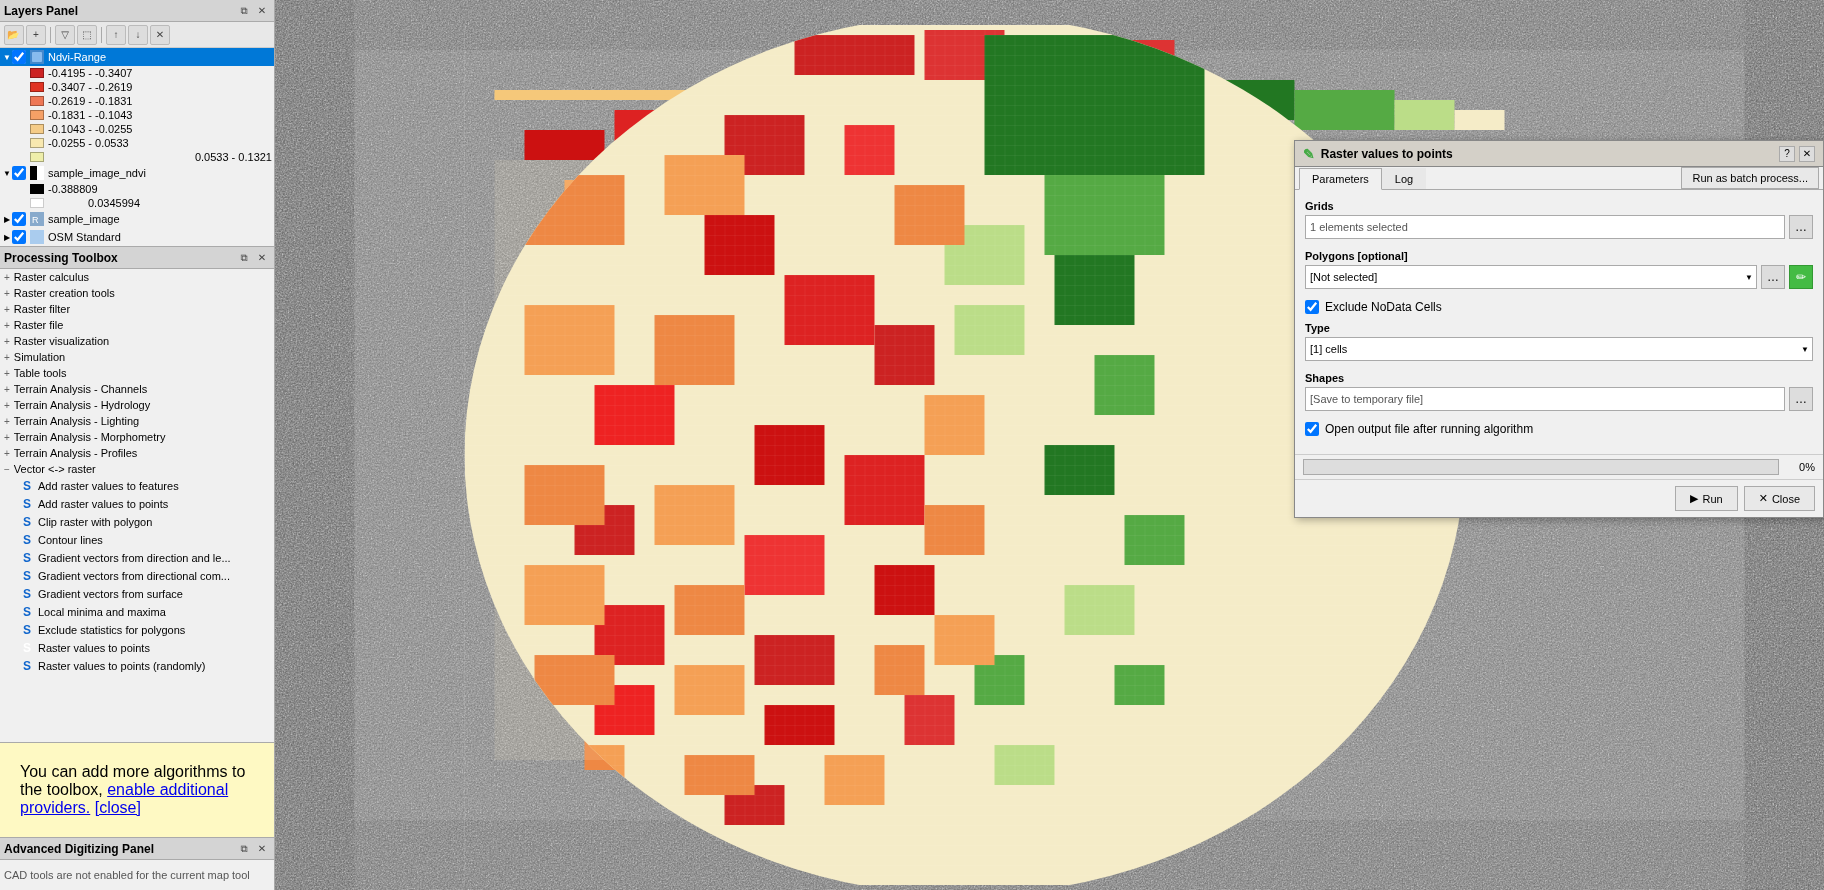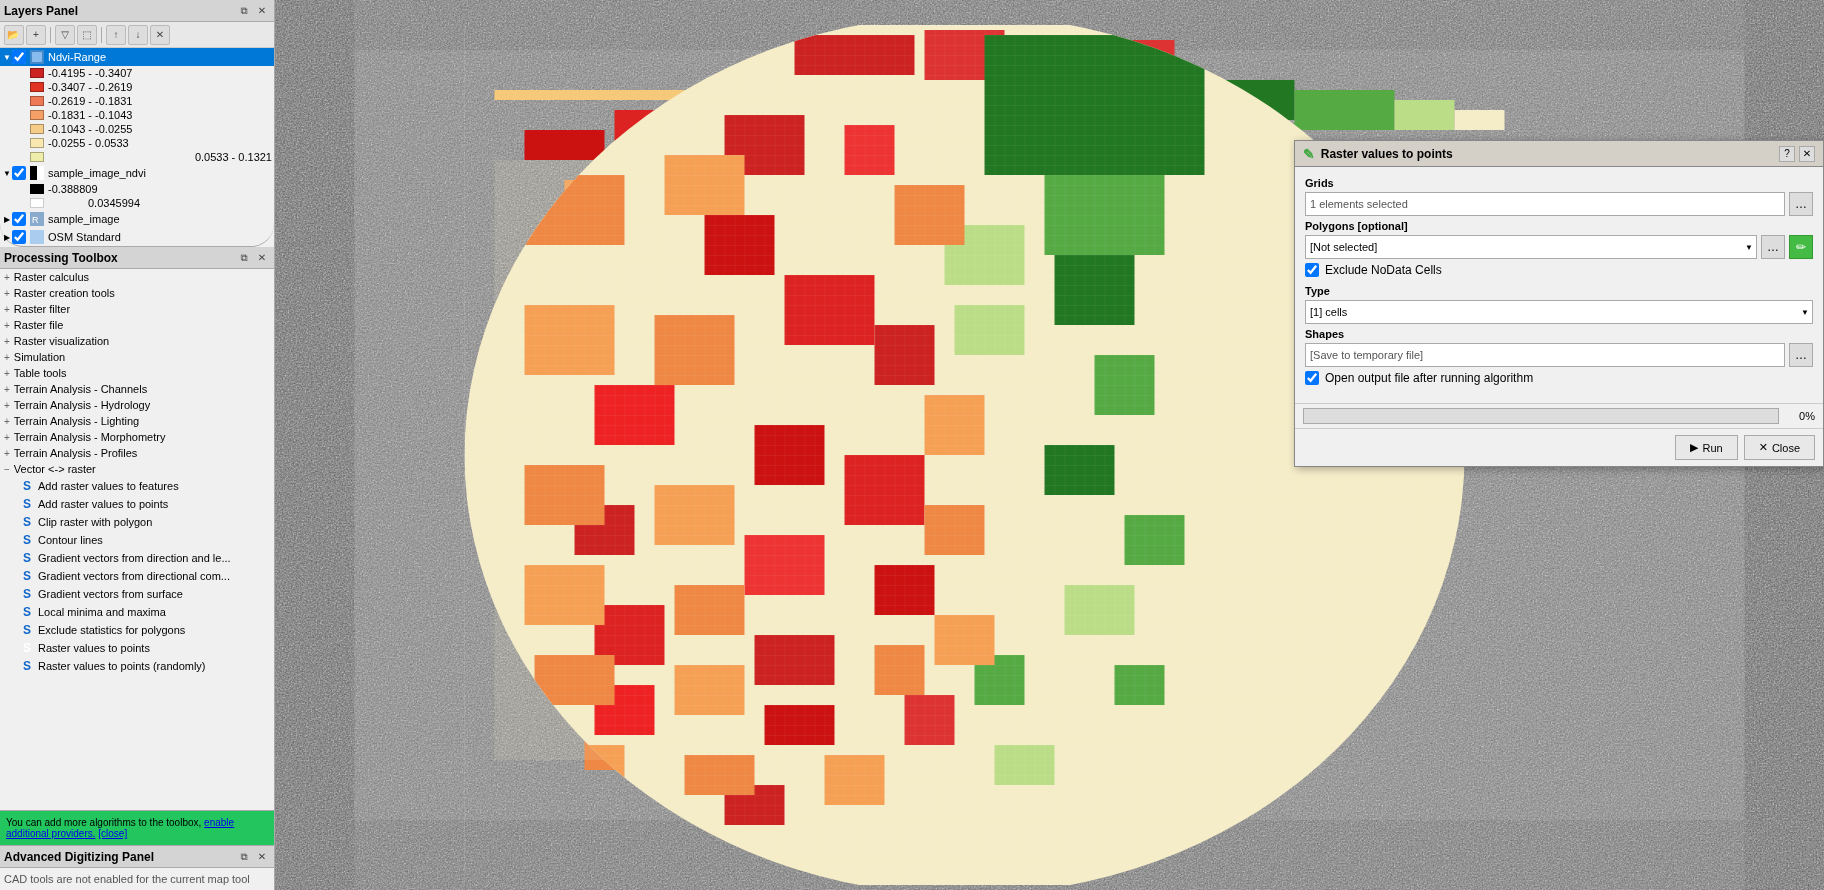--- a/index.html
+++ b/index.html
@@ -5,21 +5,21 @@
     * { box-sizing: border-box; margin: 0; padding: 0; }
     body { font-family: 'Segoe UI', Arial, sans-serif; font-size: 12px; background: #333; overflow: hidden; width: 1824px; height: 890px; }
 
     
     .app-container { display: flex; width: 1824px; height: 890px; position: relative; }
 
     
     .left-panel { width: 275px; height: 890px; background: #f0f0f0; display: flex; flex-direction: column; border-right: 1px solid #aaa; flex-shrink: 0; }
 
     
-    .layers-panel { background: #f0f0f0; border-bottom: 1px solid #aaa; flex-shrink: 0; border-radius: 23px; }
+    .layers-panel { background: #f0f0f0; border-bottom: 1px solid #aaa; flex-shrink: 0; }
     .panel-titlebar { display: flex; align-items: center; justify-content: space-between; background: #d4d4d4; border-bottom: 1px solid #aaa; padding: 2px 4px; height: 22px; }
     .panel-title { font-size: 12px; font-weight: bold; }
     .panel-title-icons { display: flex; gap: 2px; }
     .icon-btn { width: 16px; height: 16px; background: none; border: none; cursor: pointer; display: flex; align-items: center; justify-content: center; font-size: 10px; color: #444; }
 
     .layers-toolbar { display: flex; align-items: center; padding: 2px 4px; gap: 2px; background: #e8e8e8; border-bottom: 1px solid #ccc; height: 26px; }
     .toolbar-btn { width: 20px; height: 20px; background: #ddd; border: 1px solid #bbb; cursor: pointer; display: flex; align-items: center; justify-content: center; font-size: 10px; color: #444; border-radius: 2px; }
     .toolbar-separator { width: 1px; height: 16px; background: #aaa; margin: 0 2px; }
 
     .layers-tree { overflow-y: auto; max-height: 280px; }
@@ -33,45 +33,45 @@
 
     
     .processing-panel { background: #f0f0f0; flex: 1; display: flex; flex-direction: column; overflow: hidden; }
     .search-box { padding: 4px; background: #e8e8e8; border-bottom: 1px solid #ccc; }
     .search-input { width: 100%; height: 22px; border: 1px solid #aaa; padding: 0 4px; font-size: 11px; background: white; }
     .toolbox-tree { flex: 1; overflow-y: auto; }
     .toolbox-item { padding: 2px 4px; cursor: pointer; display: flex; align-items: center; font-size: 11px; }
     .toolbox-item .ti-icon { margin-right: 4px; font-size: 10px; color: #666; }
     .toolbox-subitem { padding: 2px 4px 2px 20px; cursor: pointer; display: flex; align-items: center; font-size: 11px; }
     .toolbox-subitem .s-icon { width: 14px; height: 14px; margin-right: 4px; display: flex; align-items: center; justify-content: center; }
-    .plugin-note { background: #22c55e; padding: 6px; font-size: 10px; border-top: 1px solid #aaa; }
+    .plugin-note { background: #fef9c3; padding: 20px; font-size: 16px; border-top: 1px solid #aaa; }
     .plugin-link { color: #0000ee; text-decoration: underline; cursor: pointer; }
 
     
     .digitizing-panel { background: #f0f0f0; border-top: 1px solid #aaa; flex-shrink: 0; }
-    .digitizing-content { padding: 4px; font-size: 11px; color: #555; height: 22px; display: flex; align-items: center; }
+    .digitizing-content { padding: 4px; font-size: 11px; color: #555; height: 30px; display: flex; align-items: center; }
 
     
     .map-area { flex: 1; position: relative; overflow: hidden; }
 
     
     .dialog-panel { position: absolute; right: 0; top: 140px; width: 530px; background: #f0f0f0; border: 1px solid #888; box-shadow: 2px 2px 8px rgba(0,0,0,0.3); display: flex; flex-direction: column; }
     .dialog-titlebar { background: #d4d0c8; border-bottom: 1px solid #888; padding: 4px 8px; display: flex; align-items: center; justify-content: space-between; height: 26px; }
     .dialog-title { font-size: 12px; font-weight: bold; display: flex; align-items: center; gap: 6px; }
     .dialog-title-icon { color: #44aa44; font-size: 14px; }
     .dialog-controls { display: flex; gap: 4px; }
     .dialog-control-btn { width: 16px; height: 16px; background: #ddd; border: 1px solid #aaa; cursor: pointer; display: flex; align-items: center; justify-content: center; font-size: 10px; }
 
     .dialog-tabs { display: flex; border-bottom: 1px solid #aaa; background: #e8e8e8; }
     .dialog-tab { padding: 4px 12px; cursor: pointer; font-size: 11px; border: 1px solid transparent; border-bottom: none; }
     .dialog-tab.active { background: #f0f0f0; border-color: #aaa; border-bottom: 1px solid #f0f0f0; margin-bottom: -1px; }
     .batch-btn { padding: 4px 10px; font-size: 11px; background: #e8e8e8; border: 1px solid #aaa; cursor: pointer; }
 
     .dialog-content { padding: 10px; flex: 1; overflow-y: auto; }
-    .form-group { margin-bottom: 4px; }
+    .form-group { margin-bottom: 11px; }
     .form-label { font-size: 11px; font-weight: bold; margin-bottom: 3px; }
     .form-row { display: flex; align-items: center; gap: 4px; }
     .form-input { flex: 1; height: 24px; border: 1px solid #aaa; padding: 0 4px; font-size: 11px; background: white; }
     .form-btn { width: 24px; height: 24px; background: #ddd; border: 1px solid #aaa; cursor: pointer; display: flex; align-items: center; justify-content: center; font-size: 12px; flex-shrink: 0; }
     .form-select-wrapper { flex: 1; position: relative; }
     .form-select { width: 100%; height: 24px; border: 1px solid #aaa; padding: 0 4px; font-size: 11px; background: white; appearance: none; }
     .form-select-arrow { position: absolute; right: 4px; top: 50%; transform: translateY(-50%); font-size: 8px; pointer-events: none; }
     .form-checkbox-row { display: flex; align-items: center; gap: 6px; margin-bottom: 8px; }
     .form-checkbox { width: 14px; height: 14px; }
     .green-btn { width: 24px; height: 24px; background: #44bb44; border: 1px solid #339933; cursor: pointer; display: flex; align-items: center; justify-content: center; color: white; font-size: 12px; }
@@ -509,20 +509,33 @@
       <div class="dialog-title">
         <span class="dialog-title-icon">✎</span>
         <span>Raster values to points</span>
       </div>
       <div class="dialog-controls">
         <button class="dialog-control-btn">?</button>
         <button class="dialog-control-btn">✕</button>
       </div>
     </div>
 
+    <div style="display:flex; align-items:center; justify-content:space-between; padding: 0 4px; border-bottom: 1px solid #aaa; background: #f0f0f0;">
+      <div class="dialog-tabs" style="border-bottom:none;">
+        <div class="dialog-tab active">
+          <span>Parameters</span>
+        </div>
+        <div class="dialog-tab">
+          <span>Log</span>
+        </div>
+      </div>
+      <button class="batch-btn">
+        <span>Run as batch process...</span>
+      </button>
+    </div>
 
     <div class="dialog-content">
 
       <div class="form-group">
         <div class="form-label">Grids</div>
         <div class="form-row">
           <input type="text" class="form-input" value="1 elements selected" readonly="" style="color: rgb(85, 85, 85);">
           <button class="form-btn">…</button>
         </div>
       </div>

